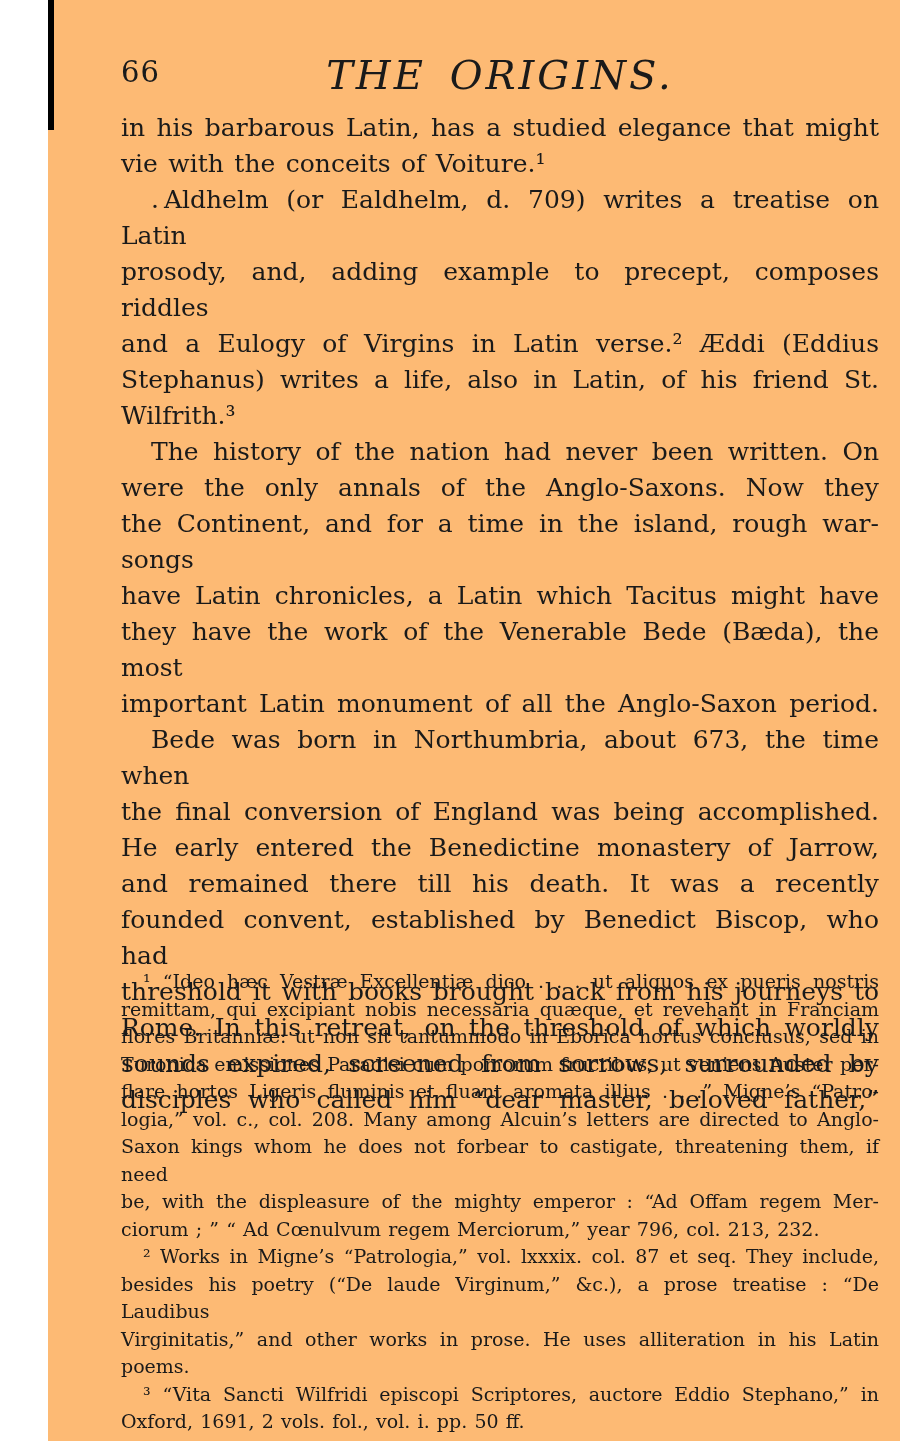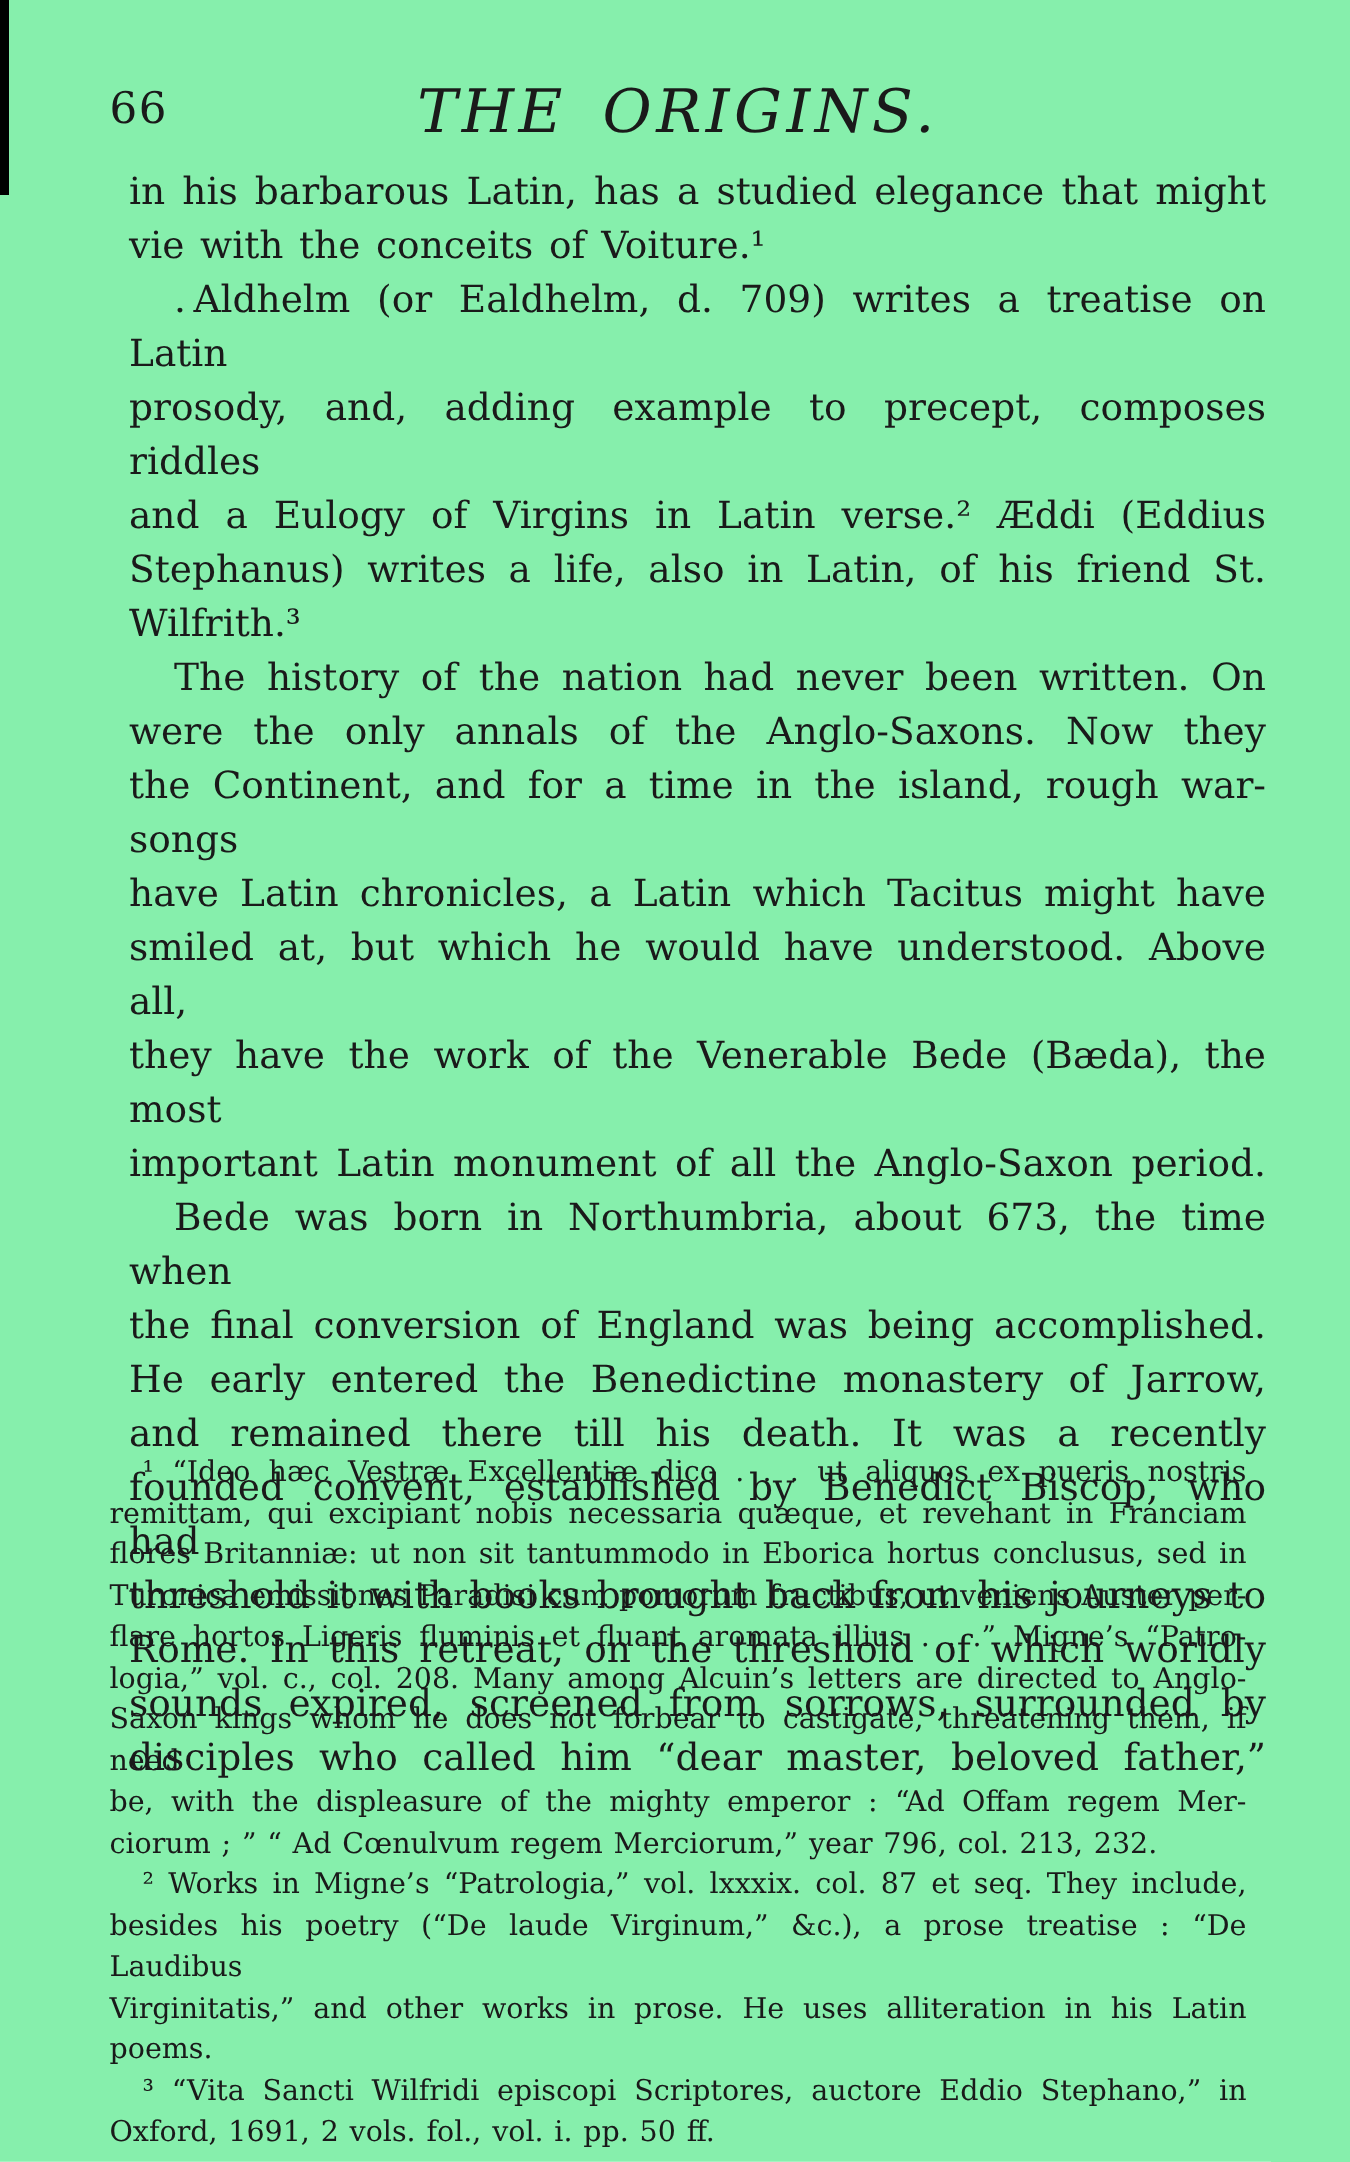--- a/index.html
+++ b/index.html
@@ -11,21 +11,22 @@
     height: 1441px;
     position: relative;
     background: #ffffff;
     font-family: "DejaVu Serif", "Liberation Serif", serif;
     color: #1a1a1a;
     overflow: hidden;
   }
   .page {
     position: absolute;
     inset: 0;
-    background: #86efac;
+    background: #fdba74;
+    margin-left: 48px;
   }
   .scan-bar {
     position: absolute;
     left: 0;
     top: 0;
     width: 6px;
     height: 130px;
     background: #000000;
   }
   .running-head {
@@ -45,21 +46,21 @@
   .running-title {
     display: block;
     text-align: center;
     font-style: italic;
     font-size: 40px;
     letter-spacing: 3px;
     word-spacing: 8px;
   }
   .body-text {
     position: absolute;
-    left: 86px;
+    left: 73px;
     top: 110px;
     width: 758px;
     font-size: 25px;
     line-height: 36px;
     word-spacing: 0.10em;
   }
   .footnotes {
     position: absolute;
     left: 73px;
     top: 968px;
@@ -99,21 +100,20 @@
       <div class="line">vie with the conceits of Voiture.¹</div>
       <div class="line indent just">. Aldhelm (or Ealdhelm, d. 709) writes a treatise on Latin</div>
       <div class="line just">prosody, and, adding example to precept, composes riddles</div>
       <div class="line just">and a Eulogy of Virgins in Latin verse.² Æddi (Eddius</div>
       <div class="line just">Stephanus) writes a life, also in Latin, of his friend St.</div>
       <div class="line">Wilfrith.³</div>
       <div class="line indent just">The history of the nation had never been written. On</div>
       <div class="line just">were the only annals of the Anglo-Saxons. Now they</div>
       <div class="line just">the Continent, and for a time in the island, rough war-songs</div>
       <div class="line just">have Latin chronicles, a Latin which Tacitus might have</div>
-      <div class="line just">smiled at, but which he would have understood. Above all,</div>
       <div class="line just">they have the work of the Venerable Bede (Bæda), the most</div>
       <div class="line just">important Latin monument of all the Anglo-Saxon period.</div>
       <div class="line indent just">Bede was born in Northumbria, about 673, the time when</div>
       <div class="line just">the final conversion of England was being accomplished.</div>
       <div class="line just">He early entered the Benedictine monastery of Jarrow,</div>
       <div class="line just">and remained there till his death. It was a recently</div>
       <div class="line just">founded convent, established by Benedict Biscop, who had</div>
       <div class="line just">threshold it with books brought back from his journeys to</div>
       <div class="line just">Rome. In this retreat, on the threshold of which worldly</div>
       <div class="line just">sounds expired, screened from sorrows, surrounded by</div>

